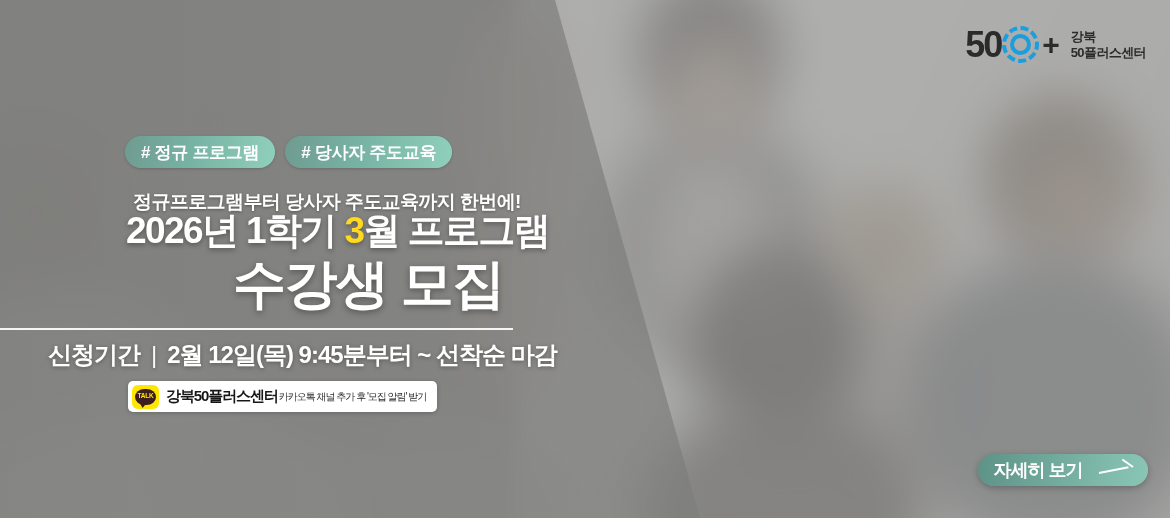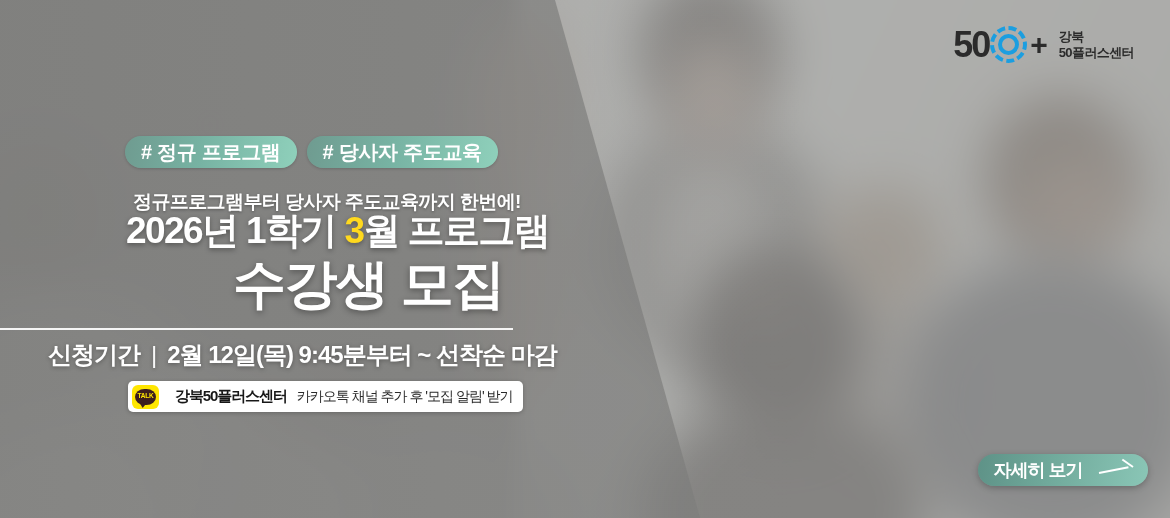--- a/index.html
+++ b/index.html
@@ -80,21 +80,21 @@
 
   
   .content{position:absolute;left:0;top:0;width:1170px;height:518px;}
 
   
   .pills{position:absolute;left:125px;top:136px;display:flex;gap:10px;}
   .pill{
     display:inline-flex;align-items:center;justify-content:center;
     height:32px;padding:0 16px;border-radius:18px;
     background:linear-gradient(100deg,#6f9b90 0%,#77b3a3 45%,#8fd0bb 100%);
-    color:#ffffff;font-size:20px;font-weight:bold;letter-spacing:-.3px;
+    color:#ffffff;font-size:17px;font-weight:bold;letter-spacing:-.3px;
     box-shadow:0 1px 3px rgba(0,0,0,.18);
     white-space:nowrap;
   }
 
   
   .subhead{
     position:absolute;left:133px;top:189px;
     color:#ffffff;font-size:19px;font-weight:bold;letter-spacing:-.6px;
     text-shadow:0 1px 3px rgba(0,0,0,.35);white-space:nowrap;
   }
@@ -129,44 +129,43 @@
   }
   .period .sep{font-weight:normal;opacity:.95;}
 
   
   .kakao{
     position:absolute;left:128px;top:381px;
     height:31px;display:flex;align-items:center;
     background:#ffffff;border-radius:5px;padding:0 11px 0 4px;
     box-shadow:0 1px 4px rgba(0,0,0,.22);
     white-space:nowrap;
-    gap:9px;
   }
   .talk-badge{
     width:27px;height:24px;border-radius:6px;background:#ffe600;
     display:flex;align-items:center;justify-content:center;margin-right:7px;
     position:relative;flex:none;
   }
   .talk-bubble{
     width:21px;height:16px;border-radius:50%/55%;background:#3c1e1e;
     display:flex;align-items:center;justify-content:center;position:relative;
   }
   .talk-bubble:after{
     content:"";position:absolute;left:4px;bottom:-3px;
     border-left:4px solid transparent;border-right:3px solid transparent;
     border-top:5px solid #3c1e1e;transform:rotate(8deg);
   }
   .talk-bubble span{
     color:#ffe600;font-size:6.5px;font-weight:bold;letter-spacing:-.2px;line-height:1;
   }
   .kakao-strong{color:#171717;font-size:15px;font-weight:bold;letter-spacing:-1.1px;}
-  .kakao-rest{color:#2a2a2a;font-size:14px;font-weight:normal;letter-spacing:-1px;margin-left:1px;}
-
-  
-  .logo{position:absolute;right:36px;top:26px;display:flex;align-items:center;gap:11px;}
+  .kakao-rest{color:#2a2a2a;font-size:10px;font-weight:normal;letter-spacing:-1px;margin-left:1px;}
+
+  
+  .logo{position:absolute;right:24px;top:26px;display:flex;align-items:center;gap:11px;}
   .logo-mark{display:flex;align-items:center;gap:1px;}
   .logo-5{font-size:36px;font-weight:bold;color:#2b2b2b;line-height:1;letter-spacing:-2px;}
   .logo-ring{position:relative;width:37px;height:37px;}
   .logo-ring .outer{
     position:absolute;inset:0;border-radius:50%;
     border:4px dashed #1b9ee0;
   }
   .logo-ring .inner{
     position:absolute;left:8px;top:8px;width:21px;height:21px;border-radius:50%;
     border:4px solid #1b9ee0;box-sizing:border-box;

